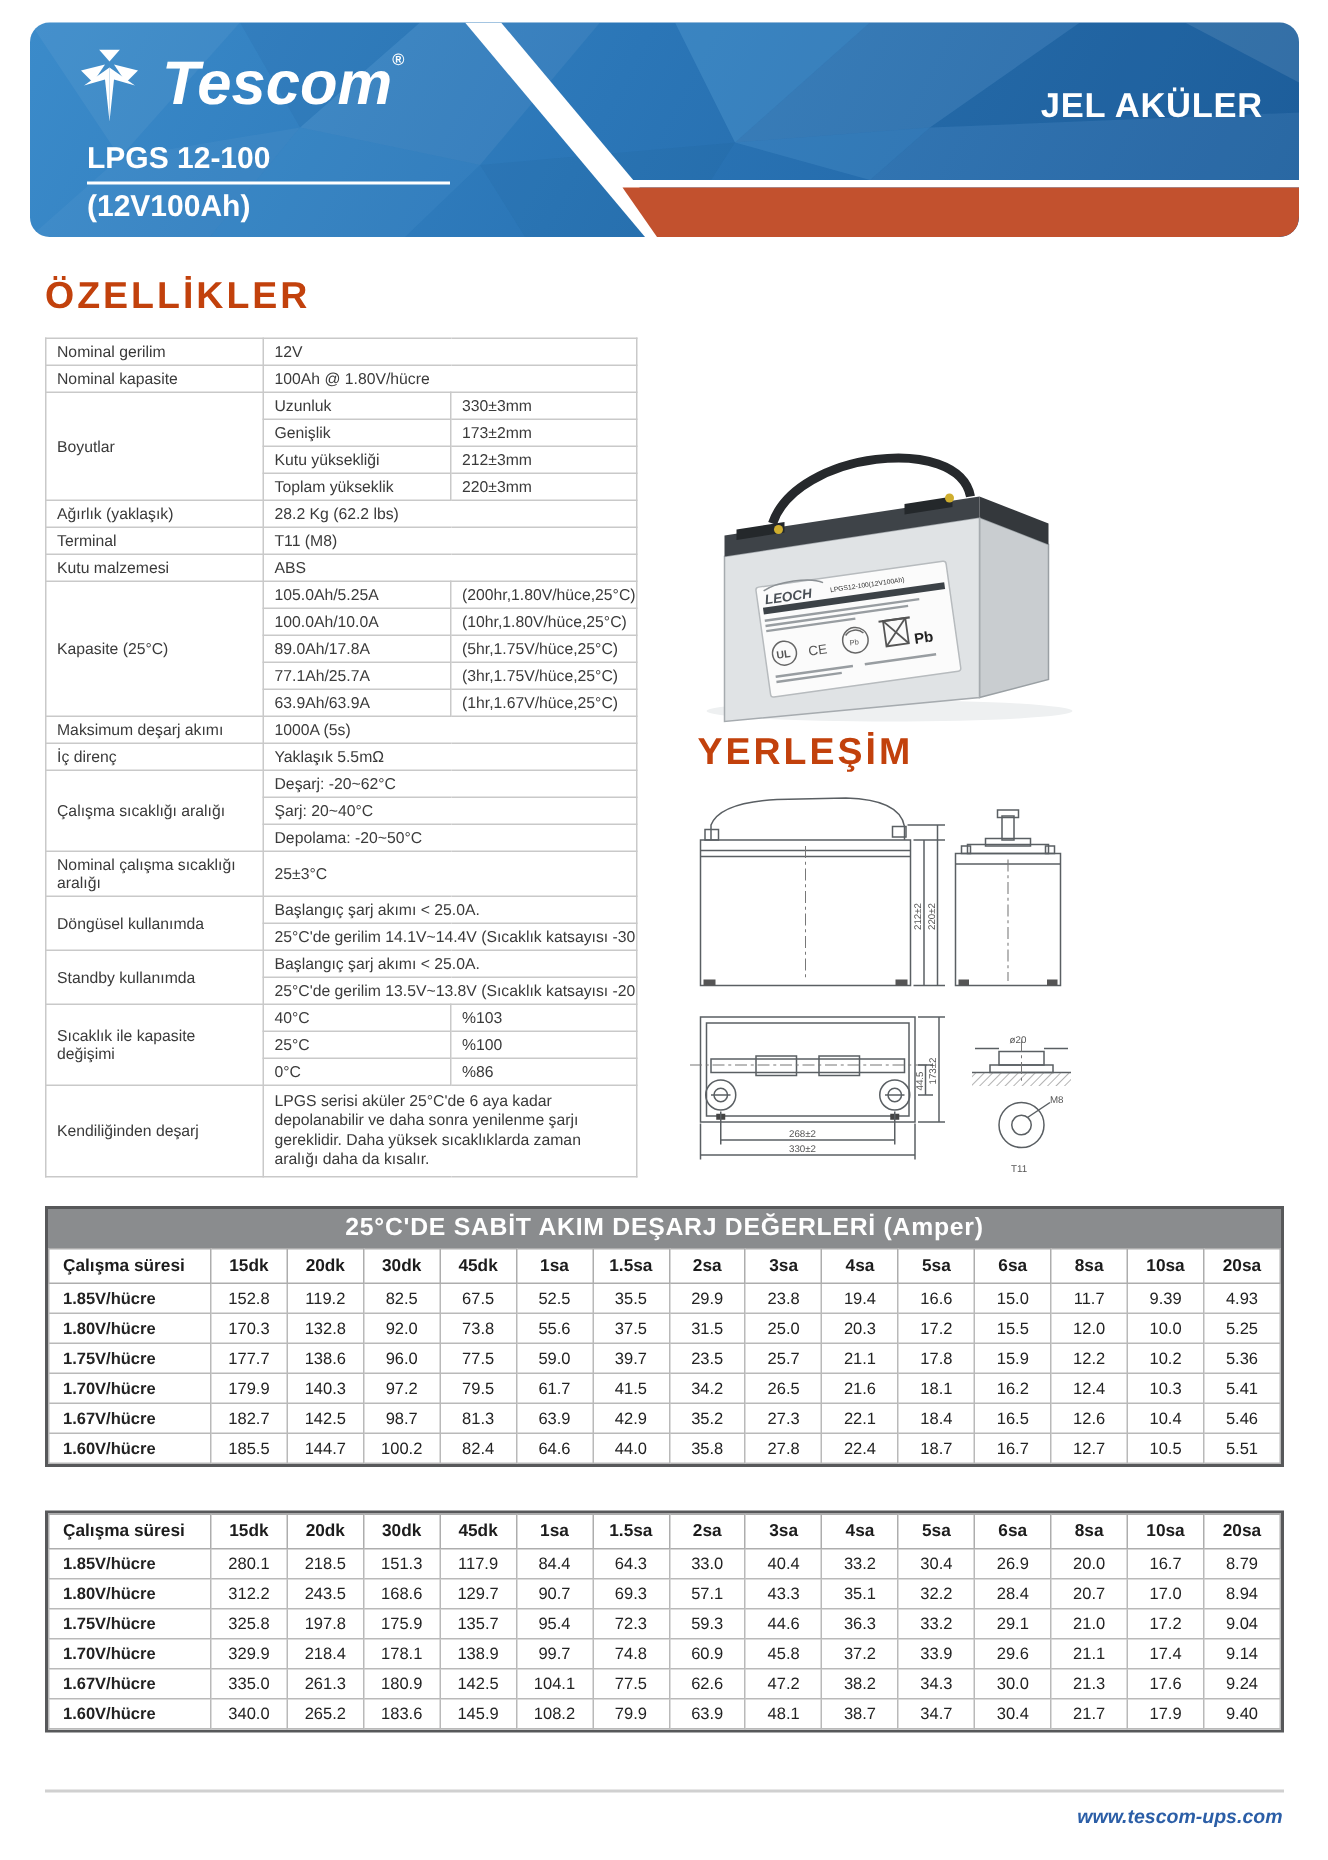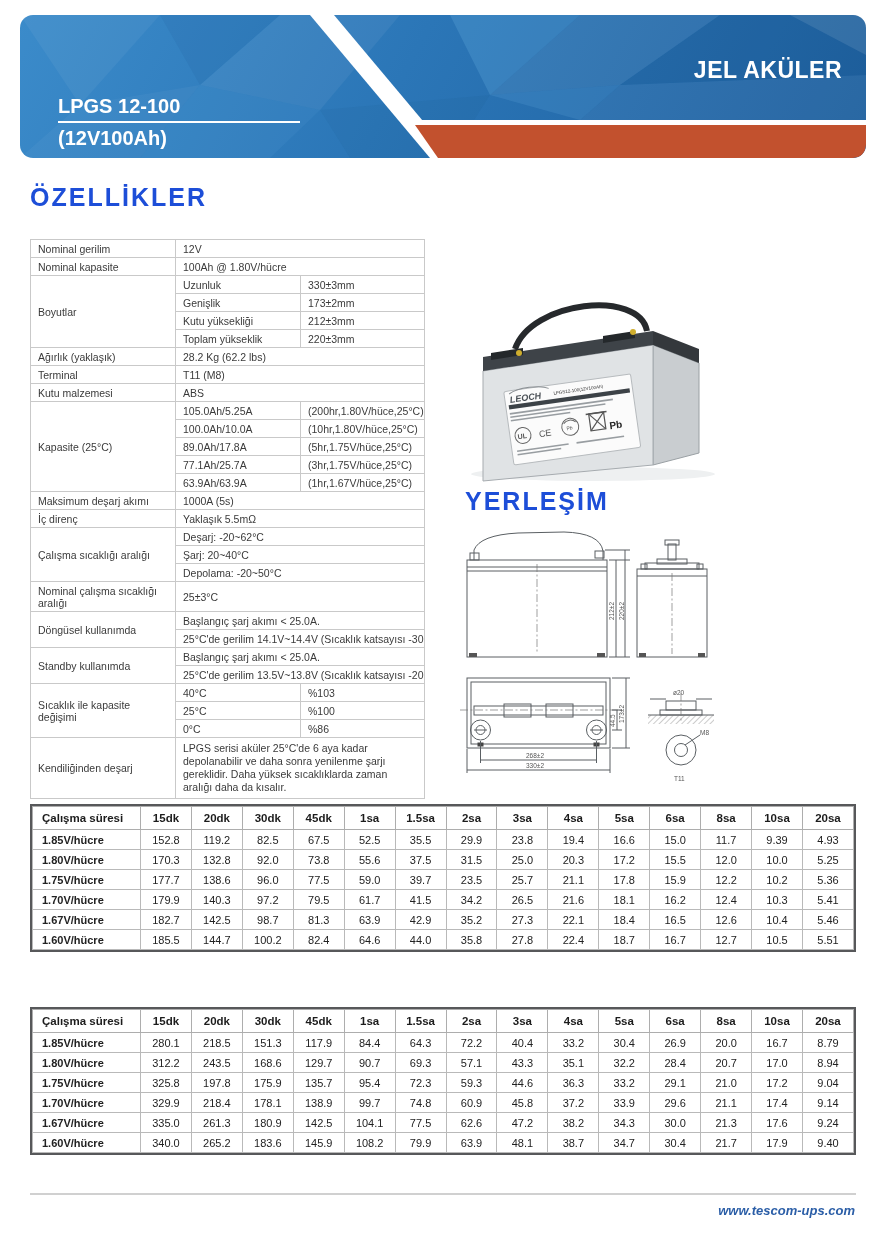--- a/index.html
+++ b/index.html
@@ -12,25 +12,25 @@
   .banner svg.decor{position:absolute;left:0;top:0;}
   .logo{position:absolute;left:26px;top:18px;display:flex;align-items:flex-start;}
   .brand-text{font-size:41px;font-weight:bold;font-style:italic;color:#fff;letter-spacing:0px;line-height:44px;margin-left:8px;}
   .reg{font-size:11px;color:#fff;font-weight:bold;vertical-align:top;line-height:14px;display:inline-block;}
   .jel{position:absolute;right:24px;top:42px;font-size:23px;font-weight:bold;color:#fff;letter-spacing:.5px;}
   .model{position:absolute;left:38px;top:80px;font-size:20px;font-weight:bold;color:#fff;text-align:center;}
   .model-line{position:absolute;left:38px;top:106px;width:242px;height:2px;background:#fff;}
   .capacity{position:absolute;left:38px;top:112px;font-size:20px;font-weight:bold;color:#fff;}
 
   
-  .sec-title{position:absolute;font-size:25px;font-weight:600;color:#1d4ed8;letter-spacing:2px;}
+  .sec-title{position:absolute;font-size:25px;font-weight:600;color:#c2410c;letter-spacing:2px;}
 
   
   table{border-collapse:collapse;}
-  .specs{position:absolute;left:30px;top:239px;width:394px;table-layout:fixed;padding-left:23px;}
+  .specs{position:absolute;left:30px;top:225px;width:394px;table-layout:fixed;padding-left:23px;}
   .specs td{border:1px solid #c9c9c9;font-size:10.5px;line-height:12px;padding:2.5px 7px;
             vertical-align:middle;color:#3a3a3a;overflow:hidden;white-space:nowrap;}
   .specs td.sp-tall{white-space:normal;line-height:13px;padding:4px 7px;}
   .specs td.sp-label{white-space:normal;}
 
   
   .bigtable{position:absolute;left:30px;width:826px;border:2px solid #57585a;box-sizing:border-box;}
   .bt-title{background:#8a8c8e;color:#fff;font-weight:bold;text-align:center;font-size:16.5px;
             letter-spacing:.5px;padding:3px 0 4px 0;}
   .bigtable table{width:100%;table-layout:fixed;}
@@ -72,20 +72,31 @@
         <polygon points="770,0 846,0 846,40" fill="#ffffff" opacity="0.10"></polygon>
       </g>
 
       <polygon points="290,0 314,0 434,143 410,143" fill="#ffffff"></polygon>
 
       <polygon points="385,105 846,105 846,110 389,110" fill="#ffffff"></polygon>
 
       <path d="M395,110 L846,110 L846,129 Q846,143 832,143 L418,143 Z" fill="#c2512e"></path>
     </svg>
 
+    <div class="logo">
+      <svg width="54" height="50" viewBox="0 0 54 50">
+        <polygon points="20,0 34,0 27,8" fill="#fff"></polygon>
+        <polygon points="27,12 10,24 24,20 27,48" fill="#fff"></polygon>
+        <polygon points="27,12 44,24 30,20 27,48" fill="#fff"></polygon>
+        <polygon points="8,14 24,10 16,22" fill="#fff"></polygon>
+        <polygon points="46,14 30,10 38,22" fill="#fff"></polygon>
+      </svg>
+      <span class="brand-text">Tescom</span>
+      <span class="reg">®</span>
+    </div>
 
     <div class="jel">JEL AKÜLER</div>
     <div class="model">LPGS 12-100</div>
     <div class="model-line"></div>
     <div class="capacity">(12V100Ah)</div>
   </div>
 
   <div class="sec-title" style="left:30px;top:183px;">ÖZELLİKLER</div>
 
   <table class="specs">
@@ -350,20 +361,21 @@
       <line class="cl" x1="229" y1="170" x2="229" y2="200"></line>
       <circle class="dline" cx="229" cy="227" r="15"></circle>
       <circle class="dline" cx="229" cy="227" r="6.5"></circle>
       <line class="dline" x1="233" y1="222" x2="248" y2="212"></line>
       <text class="dimtxt" x="248" y="212">M8</text>
       <text class="dimtxt" x="222" y="258" font-size="7">T11</text>
     </g>
   </svg>
 
   <div class="bigtable" style="top:804px;">
+    <div class="bt-title">25°C'DE SABİT AKIM DEŞARJ DEĞERLERİ (Amper)</div>
     <table>
       <colgroup>
           <col style="width:108px">
         </colgroup>
       <thead>
           <tr>
             <th class="c0">Çalışma süresi</th>
             <th>15dk</th>
             <th>20dk</th>
             <th>30dk</th>
@@ -513,21 +525,21 @@
         </thead>
       <tbody>
           <tr>
             <td class="c0">1.85V/hücre</td>
             <td>280.1</td>
             <td>218.5</td>
             <td>151.3</td>
             <td>117.9</td>
             <td>84.4</td>
             <td>64.3</td>
-            <td>72.2</td>
+            <td>33.0</td>
             <td>40.4</td>
             <td>33.2</td>
             <td>30.4</td>
             <td>26.9</td>
             <td>20.0</td>
             <td>16.7</td>
             <td>8.79</td>
           </tr>
           <tr>
             <td class="c0">1.80V/hücre</td>

